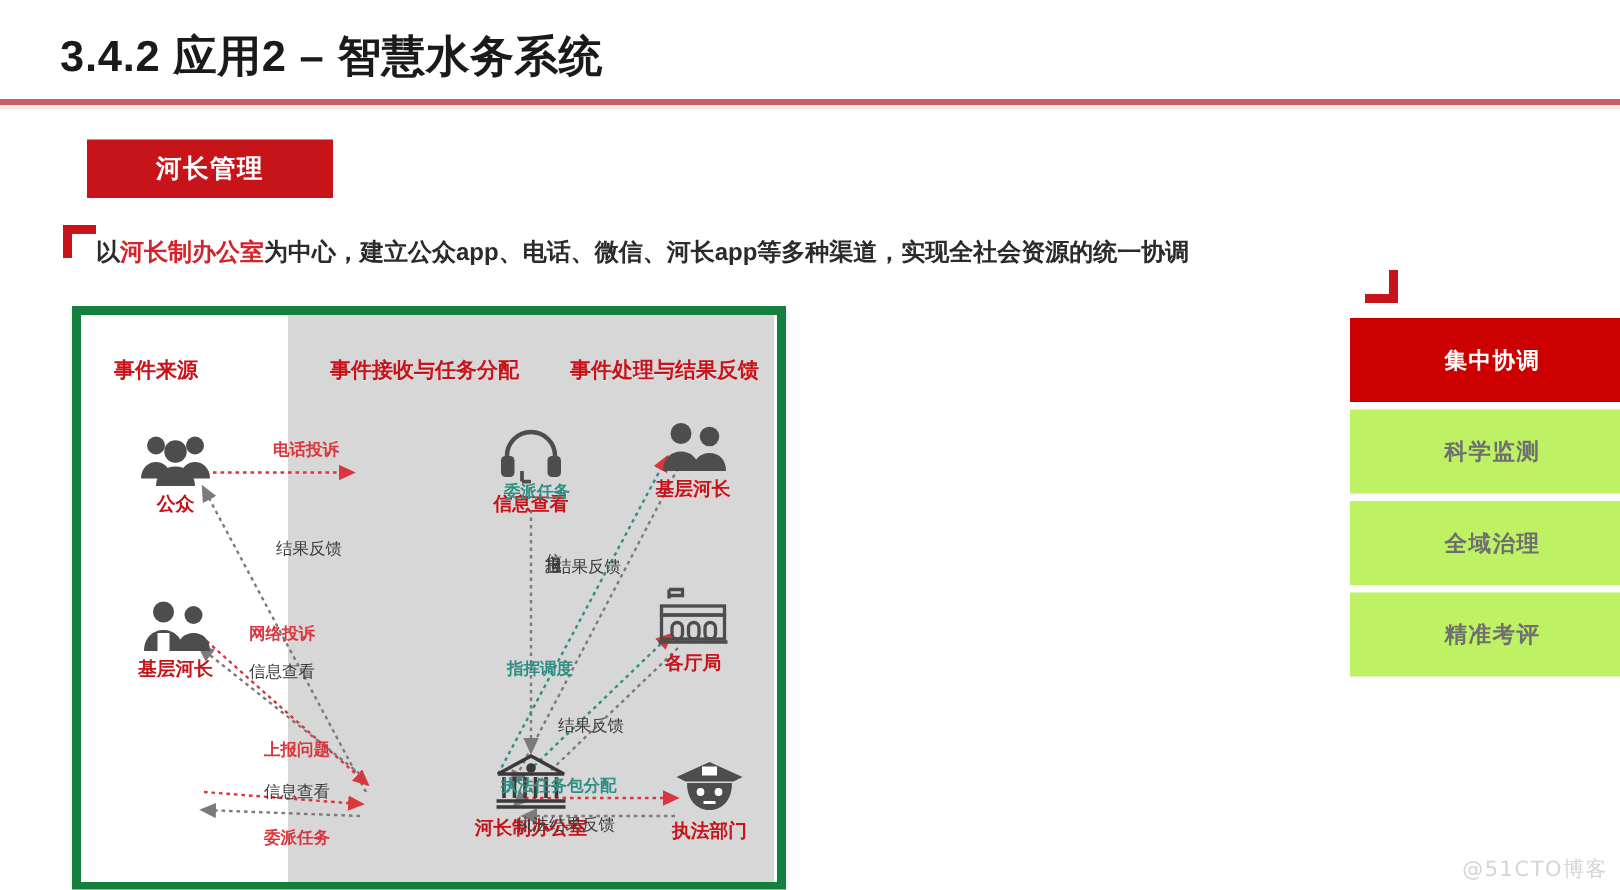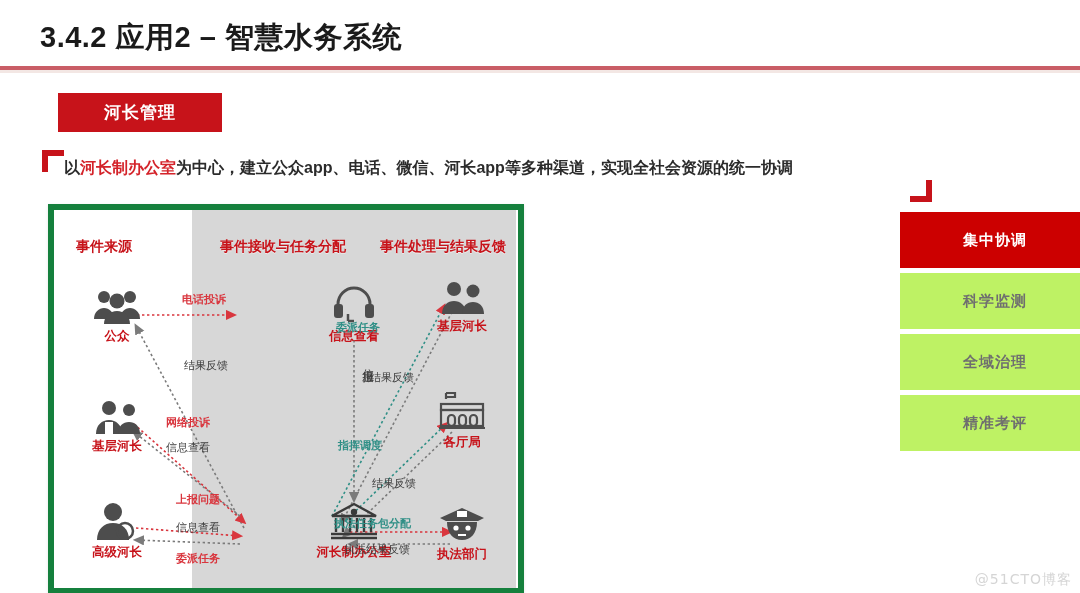--- a/index.html
+++ b/index.html
@@ -187,30 +187,20 @@
             <circle cx="18" cy="10" r="7"></circle>
               <path d="M5 36c0-9 6-14 13-14s13 5 13 14z"></path>
             <circle cx="38" cy="12" r="6"></circle>
               <path d="M27 36c0-8 5-12 11-12s11 4 11 12z"></path>
             <rect x="14" y="24" width="8" height="12" fill="#fff"></rect>
           </svg>
         </div>
         <div class="lbl">基层河长</div>
       </div>
 
-      <div class="node" style="left:15px;top:288px;">
-        <div class="ico">
-          <svg width="52" height="38" viewBox="0 0 52 38" fill="#4d4d4d">
-            <circle cx="22" cy="10" r="9"></circle>
-              <path d="M6 38c0-11 7-17 16-17s16 6 16 17z"></path>
-            <circle cx="34" cy="29" r="8" fill="none" stroke="#4d4d4d" stroke-width="2.5"></circle>
-          </svg>
-        </div>
-        <div class="lbl">高级河长</div>
-      </div>
 
       <div class="node" style="left:252px;top:72px;">
         <div class="ico">
           <svg width="46" height="40" viewBox="0 0 46 40" fill="none" stroke="#4d4d4d" stroke-width="3">
             <path d="M7 24v-4a16 16 0 0 1 32 0v4"></path>
             <rect x="3" y="20" width="9" height="14" rx="3" fill="#4d4d4d" stroke="none"></rect>
             <rect x="34" y="20" width="9" height="14" rx="3" fill="#4d4d4d" stroke="none"></rect>
             <path d="M23 37h-6" stroke-width="2.5"></path>
               <path d="M17 30v7" stroke-width="2.5"></path>
           </svg>
@@ -251,21 +241,21 @@
             <rect x="4" y="20" width="42" height="16"></rect>
             <rect x="11" y="25" width="7" height="11" rx="3.5"></rect>
             <rect x="22" y="25" width="7" height="11" rx="3.5"></rect>
             <rect x="33" y="25" width="7" height="11" rx="3.5"></rect>
             <path d="M2 38h46"></path>
           </svg>
         </div>
         <div class="lbl">各厅局</div>
       </div>
 
-      <div class="node" style="left:360px;top:290px;">
+      <div class="node" style="left:371px;top:290px;">
         <div class="ico">
           <svg width="56" height="38" viewBox="0 0 56 38" fill="#4d4d4d">
             <path d="M6 14 L28 4 L50 14 L44 17 L12 17 z"></path>
             <rect x="23" y="7" width="10" height="6" fill="#fff"></rect>
             <path d="M13 18c0 11 6 18 15 18s15-7 15-18z"></path>
             <circle cx="22" cy="24" r="2.6" fill="#fff"></circle>
               <circle cx="34" cy="24" r="2.6" fill="#fff"></circle>
             <path d="M24 31h8" stroke="#fff" stroke-width="2"></path>
           </svg>
         </div>

